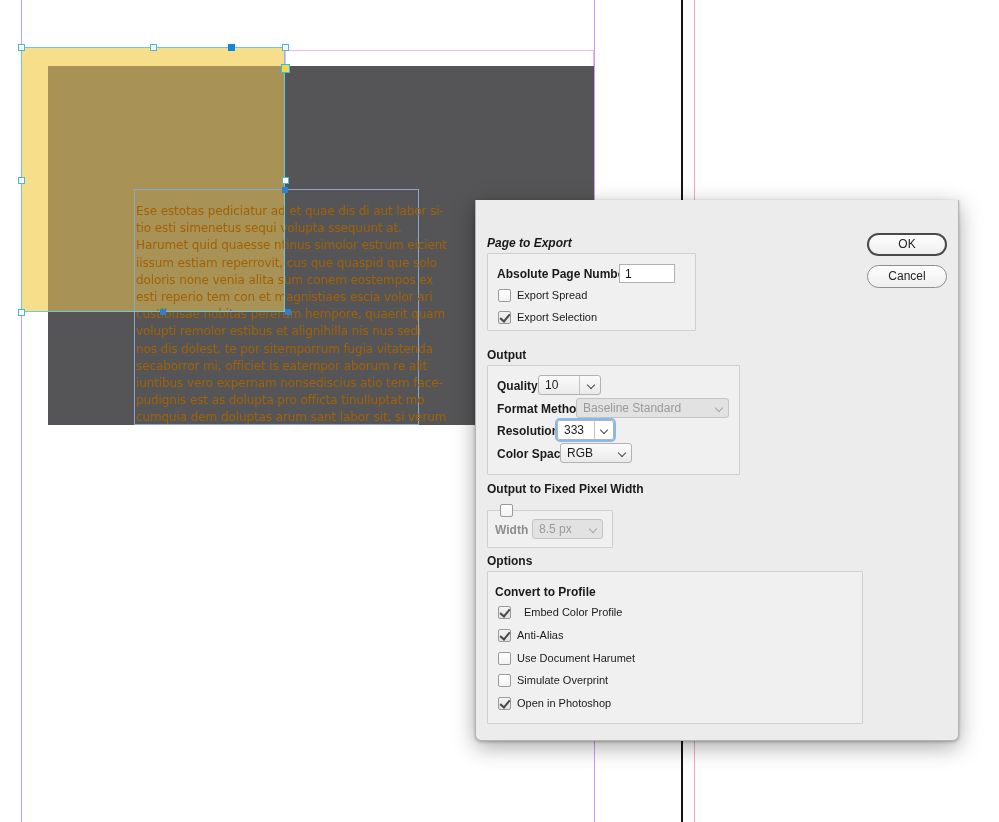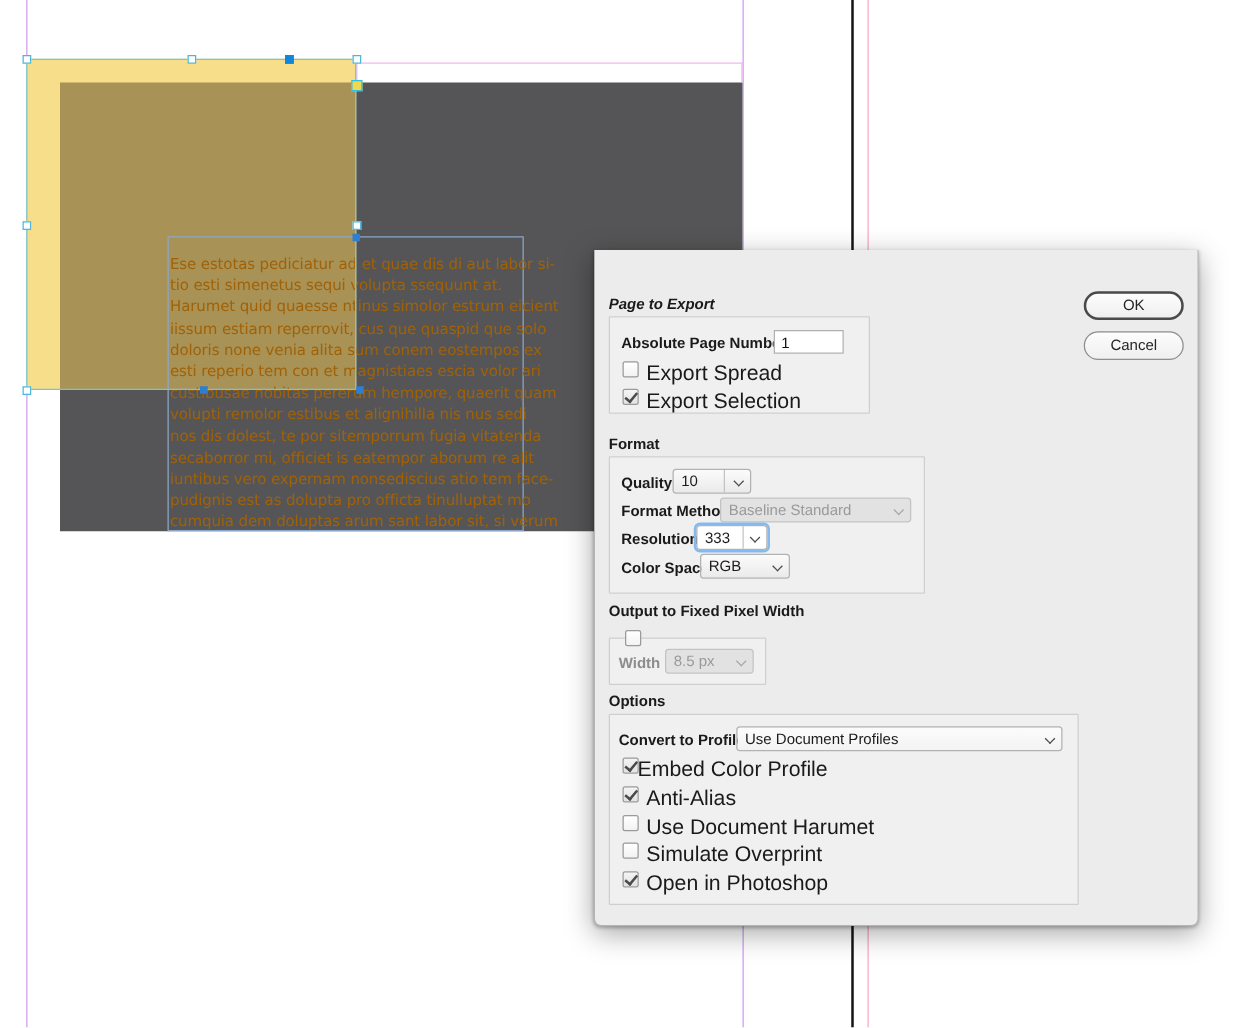--- a/index.html
+++ b/index.html
@@ -107,21 +107,21 @@
 
   .chk{position:absolute;width:13px;height:13px;box-sizing:border-box;
        border:1px solid #9a9a9a;border-radius:2px;
        background:linear-gradient(to bottom,#ffffff,#f2f2f2);}
   .chk.on{background:linear-gradient(to bottom,#f4f4f4,#e2e2e2);}
   .chk.on:after{
     content:"";position:absolute;left:3px;top:0px;width:4px;height:8px;
     border-right:2px solid #4a4a4a;border-bottom:2px solid #4a4a4a;
     transform:rotate(40deg);
   }
-  .chk-label{position:absolute;font-size:17px;color:#1a1a1a;white-space:nowrap;}
+  .chk-label{position:absolute;font-size:11px;color:#1a1a1a;white-space:nowrap;}
 
   .btn{
     position:absolute;box-sizing:border-box;
     background:linear-gradient(to bottom,#fdfdfd,#efefef);
     border:1px solid #8e8e8e;border-radius:13px;
     font-size:12px;color:#242424;text-align:center;
     height:23px;line-height:21px;
     font-family:"Liberation Sans", sans-serif;
   }
   .btn.default{border:2px solid #4a4a4a;line-height:19px;}
@@ -187,21 +187,21 @@
 
     <div class="fld-label" style="left:21px;top:67px;">Absolute Page Number</div>
     <div class="textinput" style="left:143px;top:64px;width:56px;">1</div>
 
     <div class="chk" style="left:22px;top:89px;"></div>
     <div class="chk-label" style="left:41px;top:89px;">Export Spread</div>
 
     <div class="chk on" style="left:22px;top:111px;"></div>
     <div class="chk-label" style="left:41px;top:111px;">Export Selection</div>
 
-    <div class="section-label" style="left:11px;top:148px;">Format</div>
+    <div class="section-label" style="left:11px;top:148px;">Output</div>
     <div class="groupbox" style="left:11px;top:165px;width:253px;height:110px;"></div>
 
     <div class="fld-label" style="left:21px;top:179px;">Quality</div>
     <div class="combo split" style="left:62px;top:175px;width:63px;">
       <span class="cval">10</span>
       <span class="divider" style="right:20px;"></span>
       <span class="chev"></span>
     </div>
 
     <div class="fld-label" style="left:21px;top:202px;">Format Method</div>
@@ -231,27 +231,23 @@
     <div class="fld-label" style="left:19px;top:323px;color:#8d8d8d;">Width</div>
     <div class="combo disabled" style="left:56px;top:319px;width:71px;">
       <span class="cval">8.5 px</span>
       <span class="chev"></span>
     </div>
 
     <div class="section-label" style="left:11px;top:354px;">Options</div>
     <div class="groupbox" style="left:11px;top:371px;width:376px;height:153px;"></div>
 
     <div class="fld-label" style="left:19px;top:385px;">Convert to Profile</div>
-    <div class="combo" style="left:113px;top:381px;width:261px;background:linear-gradient(to bottom,#fcfcfc,#f3f3f3);">
-      <span class="cval">Use Document Profiles</span>
-      <span class="chev"></span>
-    </div>
 
     <div class="chk on" style="left:22px;top:406px;"></div>
-    <div class="chk-label" style="left:34px;top:406px;">Embed Color Profile</div>
+    <div class="chk-label" style="left:48px;top:406px;">Embed Color Profile</div>
 
     <div class="chk on" style="left:22px;top:429px;"></div>
     <div class="chk-label" style="left:41px;top:429px;">Anti-Alias</div>
 
     <div class="chk" style="left:22px;top:452px;"></div>
     <div class="chk-label" style="left:41px;top:452px;">Use Document Harumet</div>
 
     <div class="chk" style="left:22px;top:474px;"></div>
     <div class="chk-label" style="left:41px;top:474px;">Simulate Overprint</div>
 

